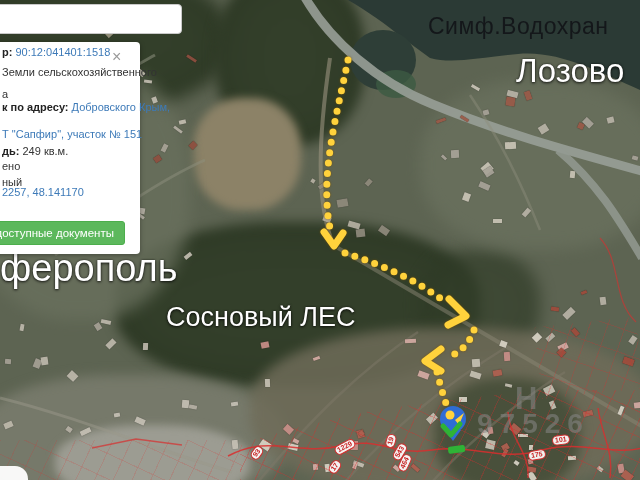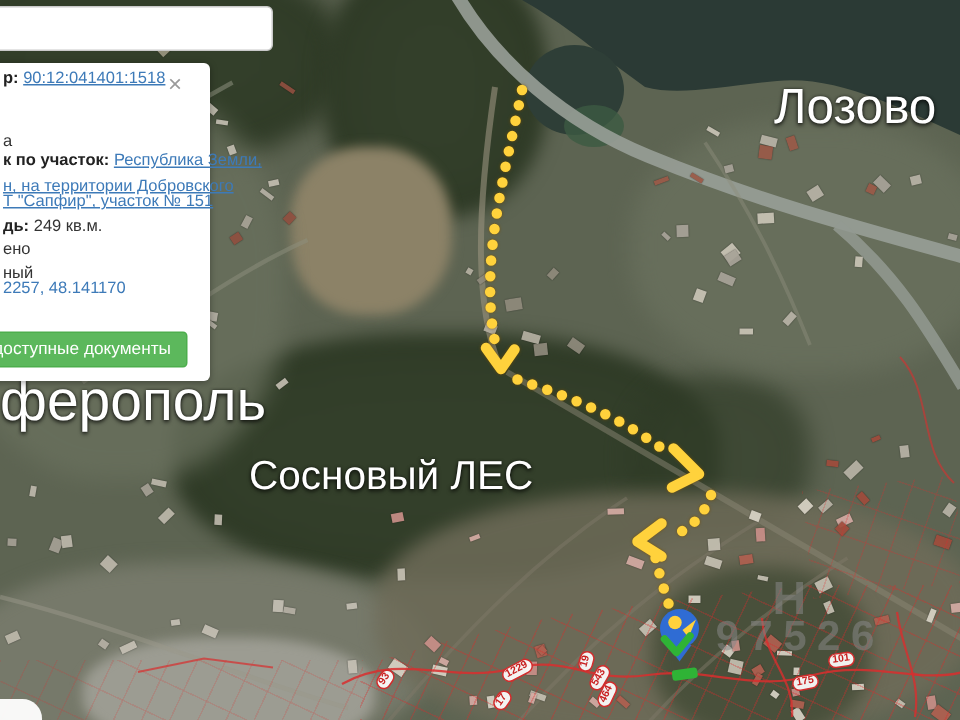--- a/index.html
+++ b/index.html
@@ -63,21 +63,21 @@
     font-size:13px;padding:0 11px;display:flex;align-items:center;gap:5px;cursor:pointer;
     font-family:"Liberation Sans",sans-serif;
   }
   
   .panel{
     position:absolute;left:-97px;top:42px;width:237px;height:212px;z-index:9;
     background:#fff;border-radius:4px;box-shadow:0 1px 5px rgba(0,0,0,.35);
   }
   .pline{position:absolute;left:99px;font-size:11px;color:#333;white-space:nowrap;}
   .pline b{color:#222;}
-  .plink{color:#3d7ab8;text-decoration:underline;cursor:pointer;text-align:right;}
+  .plink{color:#3d7ab8;cursor:pointer;text-align:right;}
   .pcoord{color:#3d7ab8;}
   .close-x{
     position:absolute;left:209px;top:8px;z-index:10;font-size:16px;line-height:14px;
     color:#9a9a9a;cursor:pointer;font-weight:400;
   }
   .docs-btn{
     position:absolute;left:-62px;top:221px;width:187px;height:24px;z-index:10;
     background:#5cb85c;border:1px solid #4cae4c;border-radius:3px;color:#fff;
     font-size:11.5px;display:flex;align-items:center;justify-content:flex-end;
     padding-right:10px;cursor:pointer;font-family:"Liberation Sans",sans-serif;white-space:nowrap;
@@ -273,20 +273,21 @@
   <div class="hatch" style="left:538px;top:322px;width:102px;height:72px;opacity:.4;transform:rotate(-6deg);"></div>
   <div class="hatch" style="left:0px;top:440px;width:242px;height:40px;opacity:.3;"></div>
   <svg class="layer" width="640" height="480" viewBox="0 0 640 480" style="z-index:5;">
     <path d="M228,456 C268,434 300,456 340,446 C380,436 392,456 432,450 C472,444 502,462 542,450 C582,440 612,456 642,448" fill="none" stroke="#d92e2e" stroke-width="1.5" opacity=".85"></path>
     <path d="M92,448 L136,439 L182,445" fill="none" stroke="#d92e2e" stroke-width="1.3" opacity=".7"></path>
     <path d="M600,238 C622,262 612,300 636,322" fill="none" stroke="#d92e2e" stroke-width="1.3" opacity=".6"></path>
     <path d="M508,412 C510,440 530,452 528,478" fill="none" stroke="#d92e2e" stroke-width="1.5" opacity=".8"></path>
     <path d="M598,408 C602,436 614,452 610,478" fill="none" stroke="#d92e2e" stroke-width="1.5" opacity=".8"></path>
   </svg>
 
+  <div class="maplabel lbl-dark" style="left:428px;top:13px;">Симф.Водохран</div>
   <div class="maplabel lbl-white lbl-lozovoe" style="left:516px;top:52px;">Лозово</div>
   <div class="maplabel lbl-white lbl-forest" style="left:166px;top:302px;">Сосновый ЛЕС</div>
   <div class="maplabel lbl-white lbl-city" style="left:0px;top:247px;">ферополь</div>
 
   <div class="wm wm1">Н</div>
   <div class="wm wm2">97526</div>
 
   <div id="chips">
       <span class="chip" style="left: 250px; top: 448px; transform: rotate(-55deg);">93</span>
       <span class="chip" style="left: 334px; top: 442px; transform: rotate(-28deg);">1229</span>
@@ -319,24 +320,24 @@
       <rect x="448" y="446" width="17" height="7" rx="2" fill="#2fb336" transform="rotate(-8 456 449)"></rect>
     </g>
   </svg>
 
   <input class="search-input" type="text" value="" style="">
 
   <div class="panel">
     <span class="close-x">×</span>
     <div class="pline" style="top:4px;"><b>р:</b>
       <span class="plink">90:12:041401:1518</span></div>
+    <div class="pline" style="top:24px;">Земли сельскохозяйственного</div>
     <div class="pline" style="top:46px;">а</div>
-    <div class="pline" style="top:59px;"><b>к по участок:</b>
-      <span class="plink">Республика Земли,</span></div>
-    <div class="pline" style="top:76px;"><span class="plink">н, на территории Добровского</span></div>
+    <div class="pline" style="top:59px;"><b>к по адресу:</b>
+      <span class="plink">Добровского Крым,</span></div>
     <div class="pline" style="top:86px;"><span class="plink">Т "Сапфир", участок № 151</span></div>
     <div class="pline" style="top:103px;"><b>дь:</b>
       <span>249 кв.м.</span></div>
     <div class="pline" style="top:118px;">ено</div>
     <div class="pline" style="top:134px;">ный</div>
     <div class="pline pcoord" style="top:144px;">2257, 48.141170</div>
   </div>
   <button class="docs-btn">ль доступные документы</button>
 
   <div class="corner-pill"></div>

